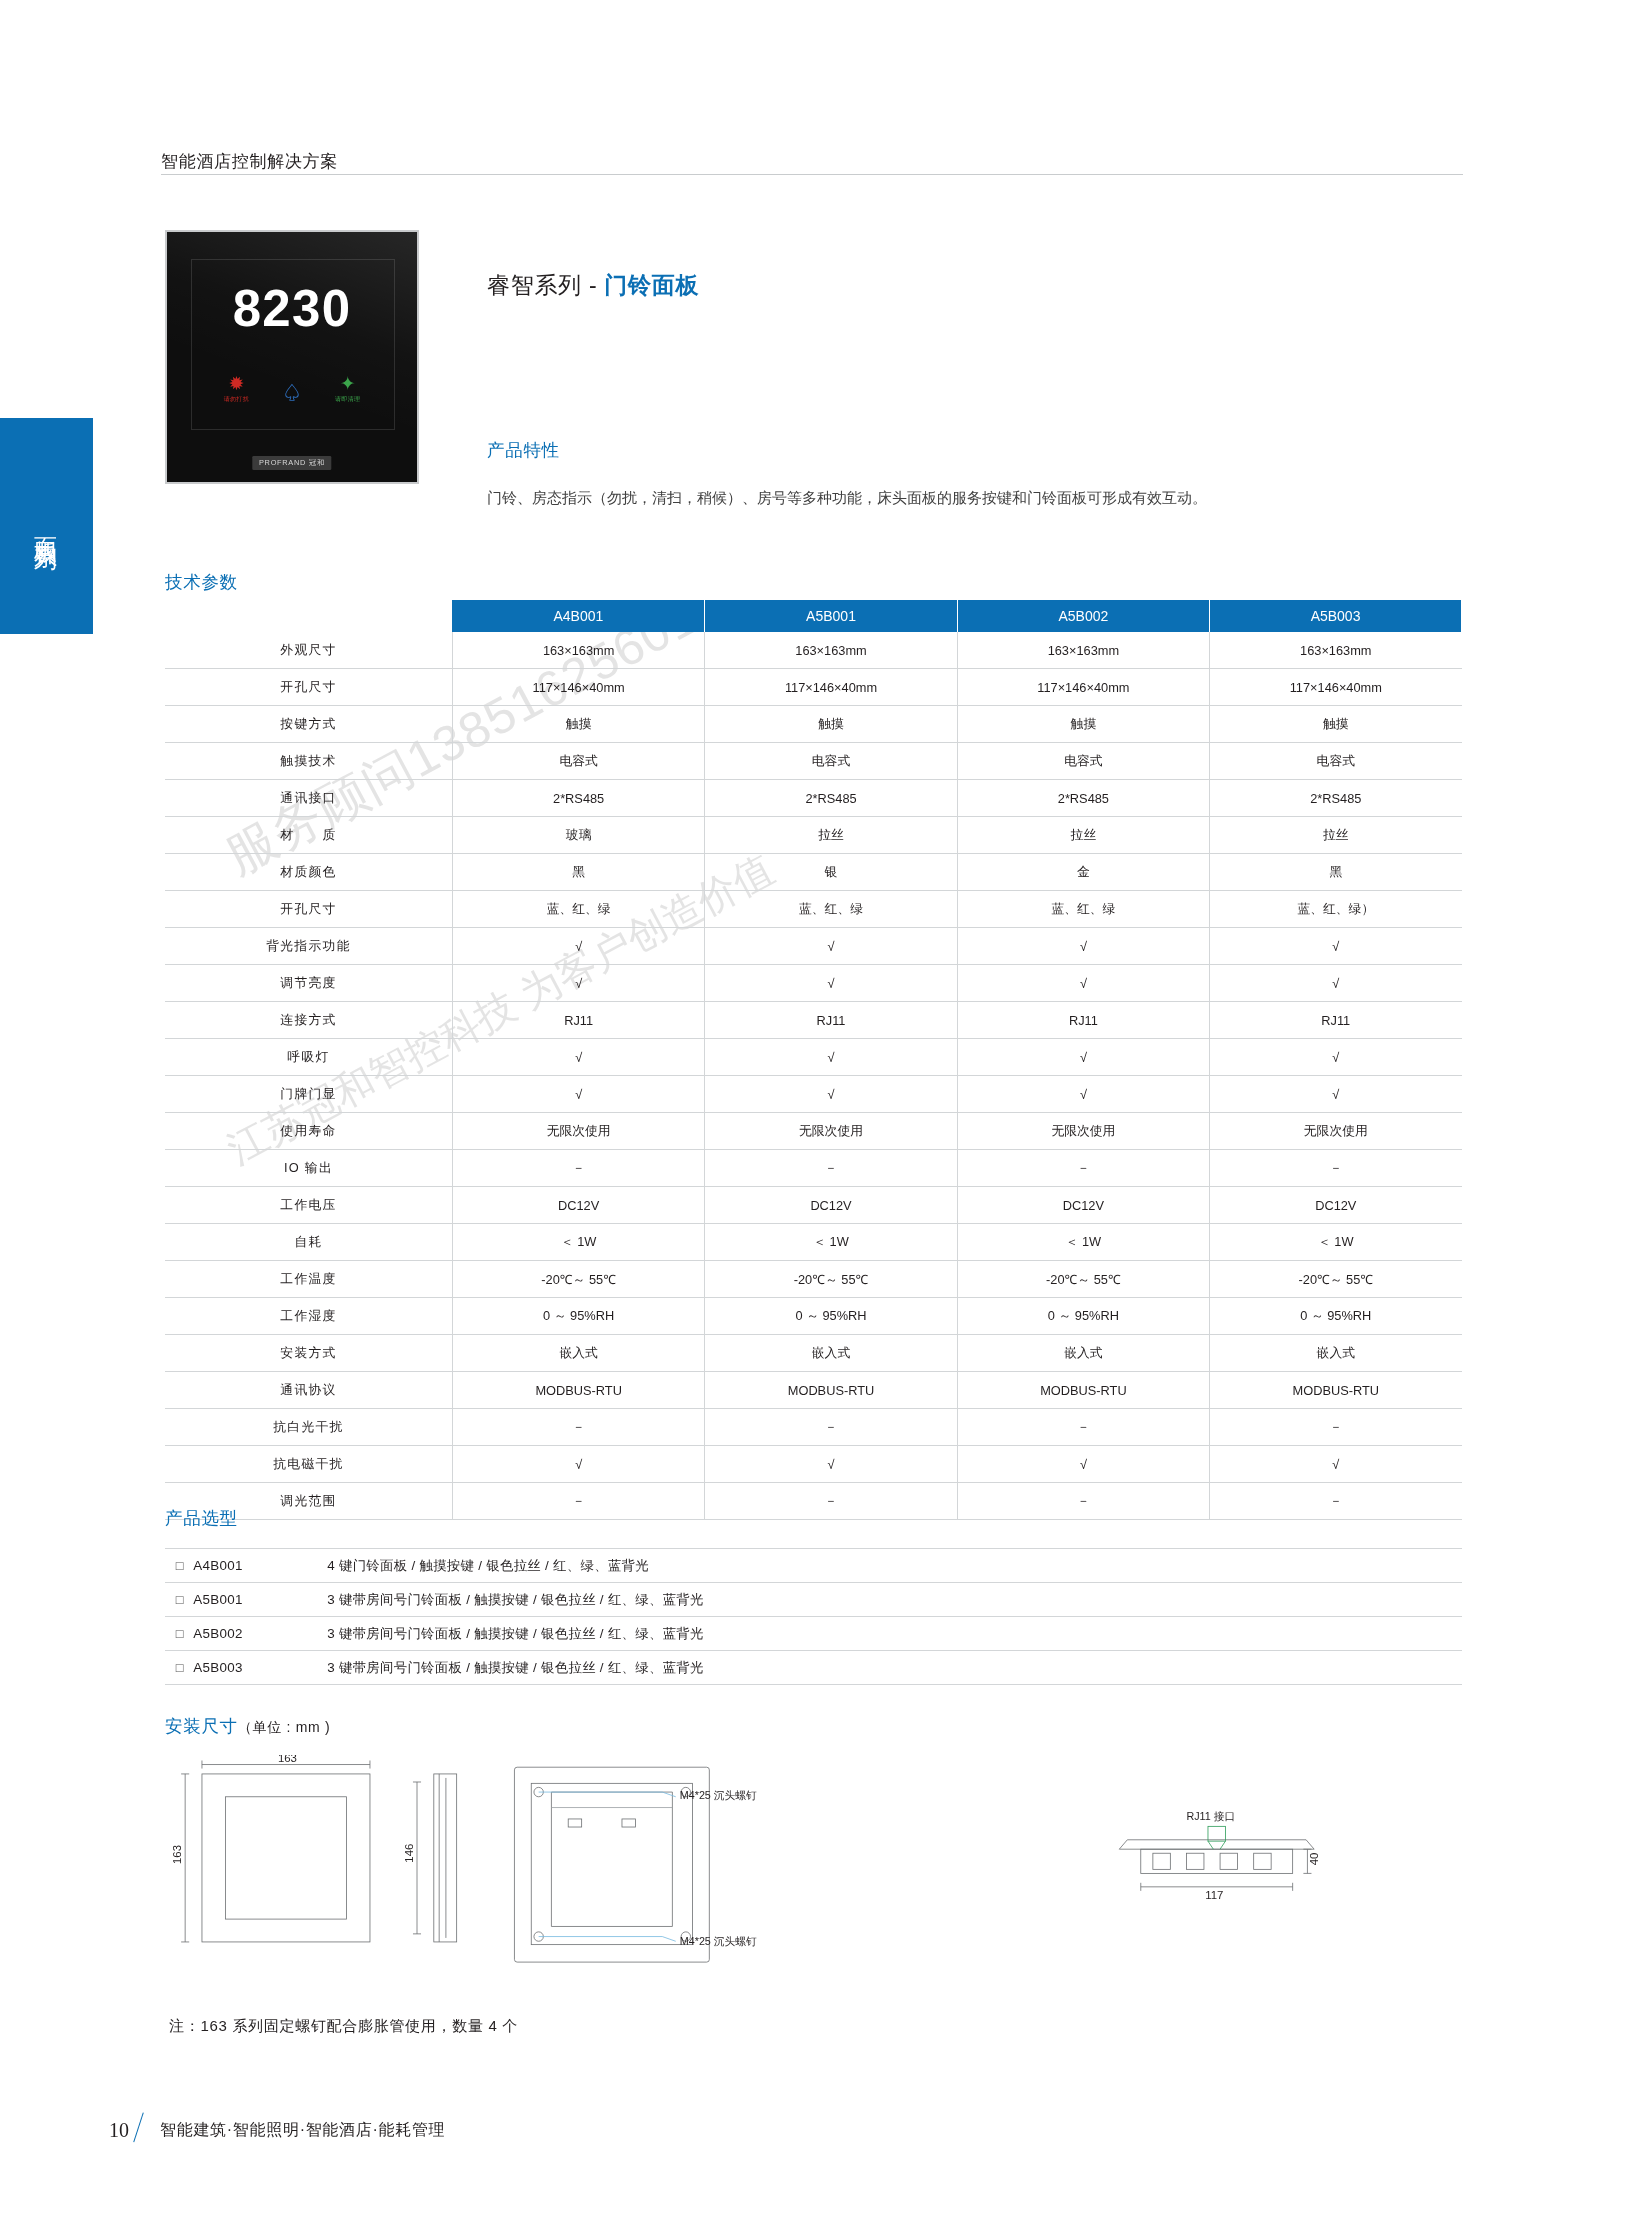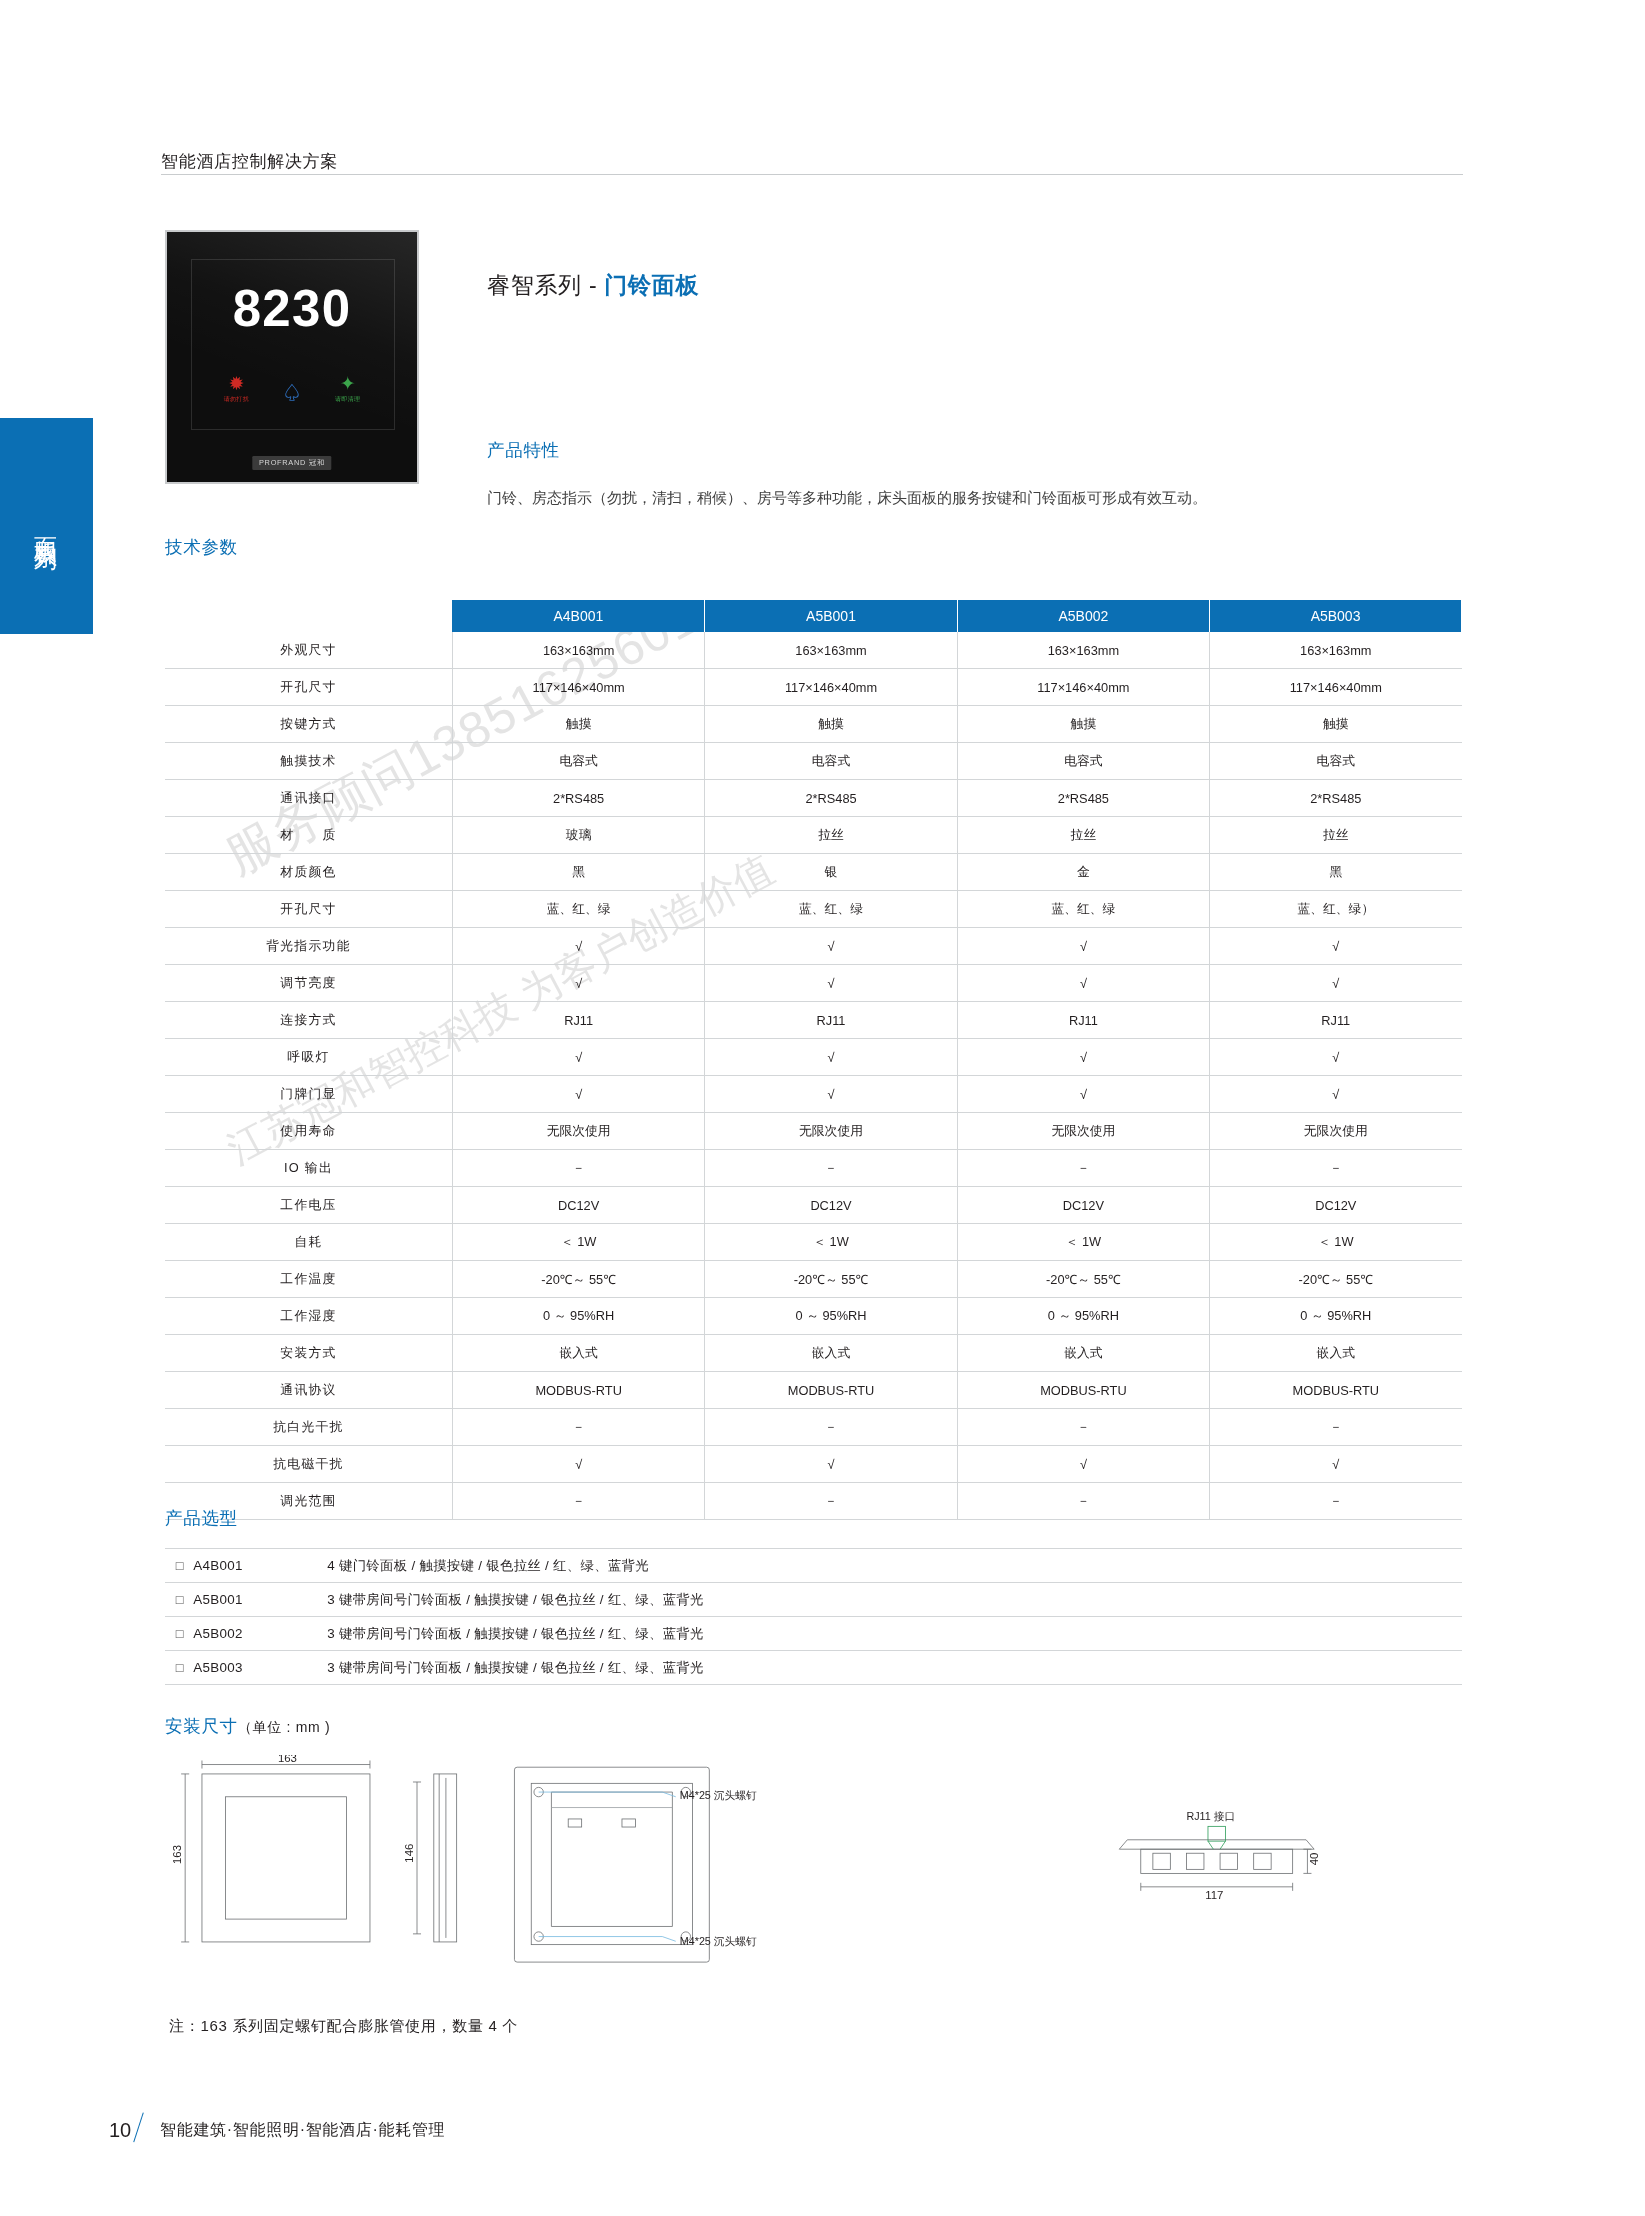--- a/index.html
+++ b/index.html
@@ -77,21 +77,21 @@
   .prod-title {
     position:absolute; left:487px; top:242px;
     font-size:23px; color:#231f20; letter-spacing:0.7px;
   }
   .prod-title b { color:#0b6fb4; }
 
   .sec-title {
     position:absolute; font-size:17.5px; color:#0b6fb4; letter-spacing:0.7px;
   }
   #feature-title { left:487px; top:410px;text-align:center; }
-  #spec-title    { left:165px; top:507px; }
+  #spec-title    { left:165px; top:542px; }
   #model-title   { left:165px; top:1478px; }
   #dim-title     { left:165px; top:1686px; color:#0b6fb4; }
   #dim-title .unit { font-size:14px; color:#231f20; }
 
   .feature-text {
     position:absolute; left:487px; top:458px; width:988px;
     font-size:15px; line-height:23px; color:#404040;
   }
 
   
@@ -145,21 +145,21 @@
     position:absolute; left:165px; top:1727px; width:1297px; height:222px;
   }
   .dim-note {
     position:absolute; left:169px; top:1989px;
     font-size:15px; letter-spacing:0.7px;
   }
 
   
   .footer-num {
     position:absolute; left:109px; top:2091px;
-    font-size:20px; color:#231f20;
+    font-size:20px; color:#231f20;font-family:Liberation Serif, serif;
   }
   .footer-slash {
     position:absolute; left:138px; top:2084px;
     width:1.3px; height:31px; background:#0b6fb4;
     transform:rotate(18deg);
   }
   .footer-text {
     position:absolute; left:160px; top:2092px;
     font-size:16px; letter-spacing:0.7px;
   }

